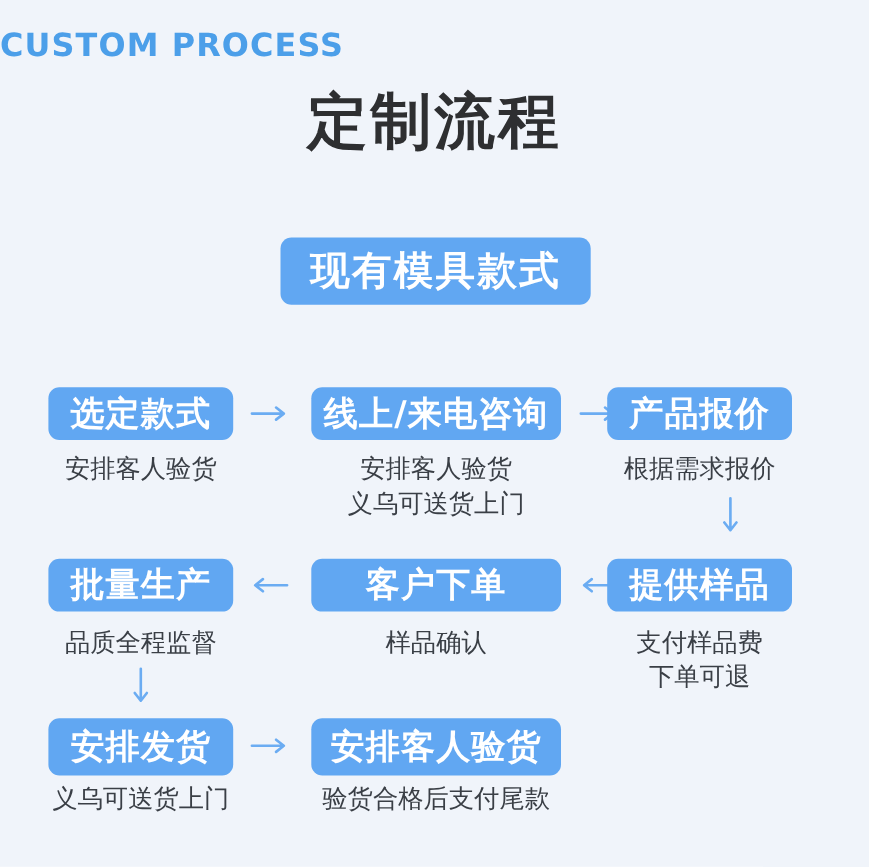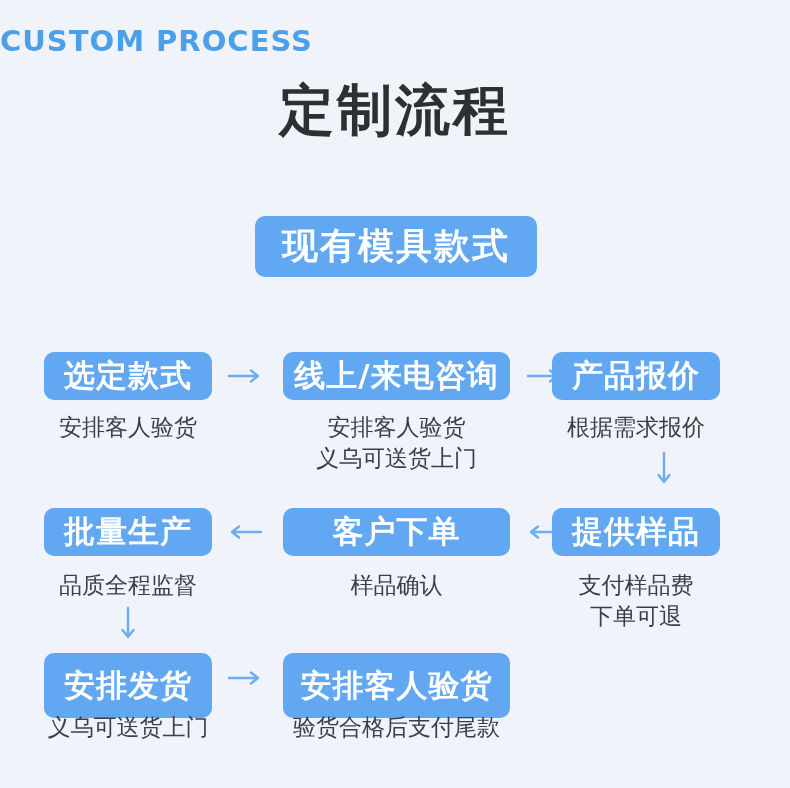--- a/index.html
+++ b/index.html
@@ -28,21 +28,21 @@
     position:absolute; height:48px;
     background:#61A7F2; border-radius:10px;
     color:#FFFFFF; font-size:31px; font-weight:700; letter-spacing:1px;
     display:flex; align-items:center; justify-content:center;
   }
   .c1 { left:44px;  width:168px; }
   .c2 { left:283px; width:227px; }
   .c3 { left:552px; width:168px; }
   .r1 { top:352px; }
   .r2 { top:508px; }
-  .r3 { top:653px; height:65px;text-align:center; }
+  .r3 { top:653px; height:52px;text-align:center; }
   .cap {
     position:absolute; color:#3A3F46; font-size:23px; line-height:31px;
     text-align:center; font-weight:500;
   }
   .capr1 { top:412px; }
   .capr2 { top:570px; }
   .capr3 { top:712px; }
   .arrow { position:absolute; }
   .ha { width:36px; height:16px; }
   .va { width:16px; height:36px; }

